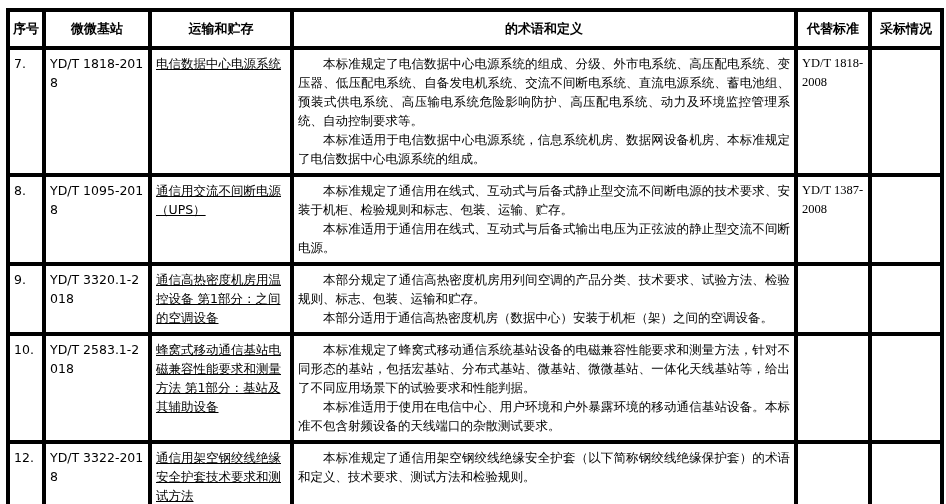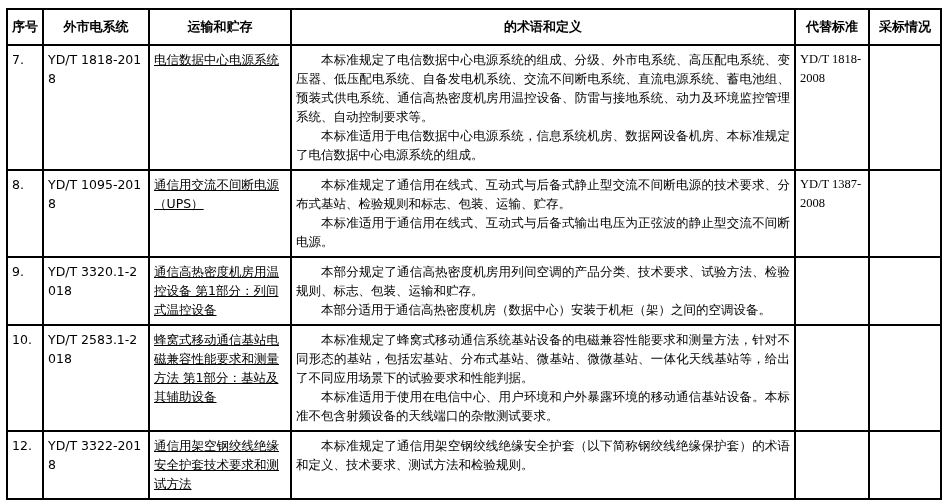--- a/index.html
+++ b/index.html
@@ -19,21 +19,21 @@
     padding: 8px 6px 6px 6px;
   }
   table.std-table {
     border-collapse: collapse;
     table-layout: fixed;
     width: 934px;
     margin: 0 auto;
   }
   table.std-table th,
   table.std-table td {
-    border: 2px solid #000000;
+    border: 4px solid #000000;
     vertical-align: top;
     padding: 4px 4px 5px 4px;
     font-size: 12.5px;
     line-height: 1.52;
     margin-left: 31px;
   }
   table.std-table thead th {
     text-align: center;
     vertical-align: middle;
     font-weight: bold;
@@ -90,57 +90,57 @@
       <col class="c-idx">
       <col class="c-num">
       <col class="c-name">
       <col class="c-content">
       <col class="c-replace">
       <col class="c-adopt">
     </colgroup>
     <thead>
       <tr>
         <th>序号</th>
-        <th>外市电系统</th>
+        <th>微微基站</th>
         <th>运输和贮存</th>
         <th>的术语和定义</th>
         <th>代替标准</th>
         <th>采标情况</th>
       </tr>
     </thead>
     <tbody>
 
       <tr>
         <td class="idx">7.</td>
         <td class="num">YD/T 1818-2018</td>
         <td class="name">电信数据中心电源系统</td>
         <td class="content">
-          <p>本标准规定了电信数据中心电源系统的组成、分级、外市电系统、高压配电系统、变压器、低压配电系统、自备发电机系统、交流不间断电系统、直流电源系统、蓄电池组、预装式供电系统、通信高热密度机房用温控设备、防雷与接地系统、动力及环境监控管理系统、自动控制要求等。</p>
+          <p>本标准规定了电信数据中心电源系统的组成、分级、外市电系统、高压配电系统、变压器、低压配电系统、自备发电机系统、交流不间断电系统、直流电源系统、蓄电池组、预装式供电系统、高压输电系统危险影响防护、高压配电系统、动力及环境监控管理系统、自动控制要求等。</p>
           <p>本标准适用于电信数据中心电源系统，信息系统机房、数据网设备机房、本标准规定了电信数据中心电源系统的组成。</p>
         </td>
         <td class="replace">YD/T 1818-2008</td>
         <td class="adopt"></td>
       </tr>
 
       <tr>
         <td class="idx">8.</td>
         <td class="num">YD/T 1095-2018</td>
         <td class="name">通信用交流不间断电源（UPS）</td>
         <td class="content">
-          <p>本标准规定了通信用在线式、互动式与后备式静止型交流不间断电源的技术要求、分布式基站、检验规则和标志、包装、运输、贮存。</p>
+          <p>本标准规定了通信用在线式、互动式与后备式静止型交流不间断电源的技术要求、安装于机柜、检验规则和标志、包装、运输、贮存。</p>
           <p>本标准适用于通信用在线式、互动式与后备式输出电压为正弦波的静止型交流不间断电源。</p>
         </td>
         <td class="replace">YD/T 1387-2008</td>
         <td class="adopt"></td>
       </tr>
 
       <tr>
         <td class="idx">9.</td>
         <td class="num">YD/T 3320.1-2018</td>
-        <td class="name">通信高热密度机房用温控设备 第1部分：列间式温控设备</td>
+        <td class="name">通信高热密度机房用温控设备 第1部分：之间的空调设备</td>
         <td class="content">
           <p>本部分规定了通信高热密度机房用列间空调的产品分类、技术要求、试验方法、检验规则、标志、包装、运输和贮存。</p>
           <p>本部分适用于通信高热密度机房（数据中心）安装于机柜（架）之间的空调设备。</p>
         </td>
         <td class="replace"></td>
         <td class="adopt"></td>
       </tr>
 
       <tr>
         <td class="idx">10.</td>

